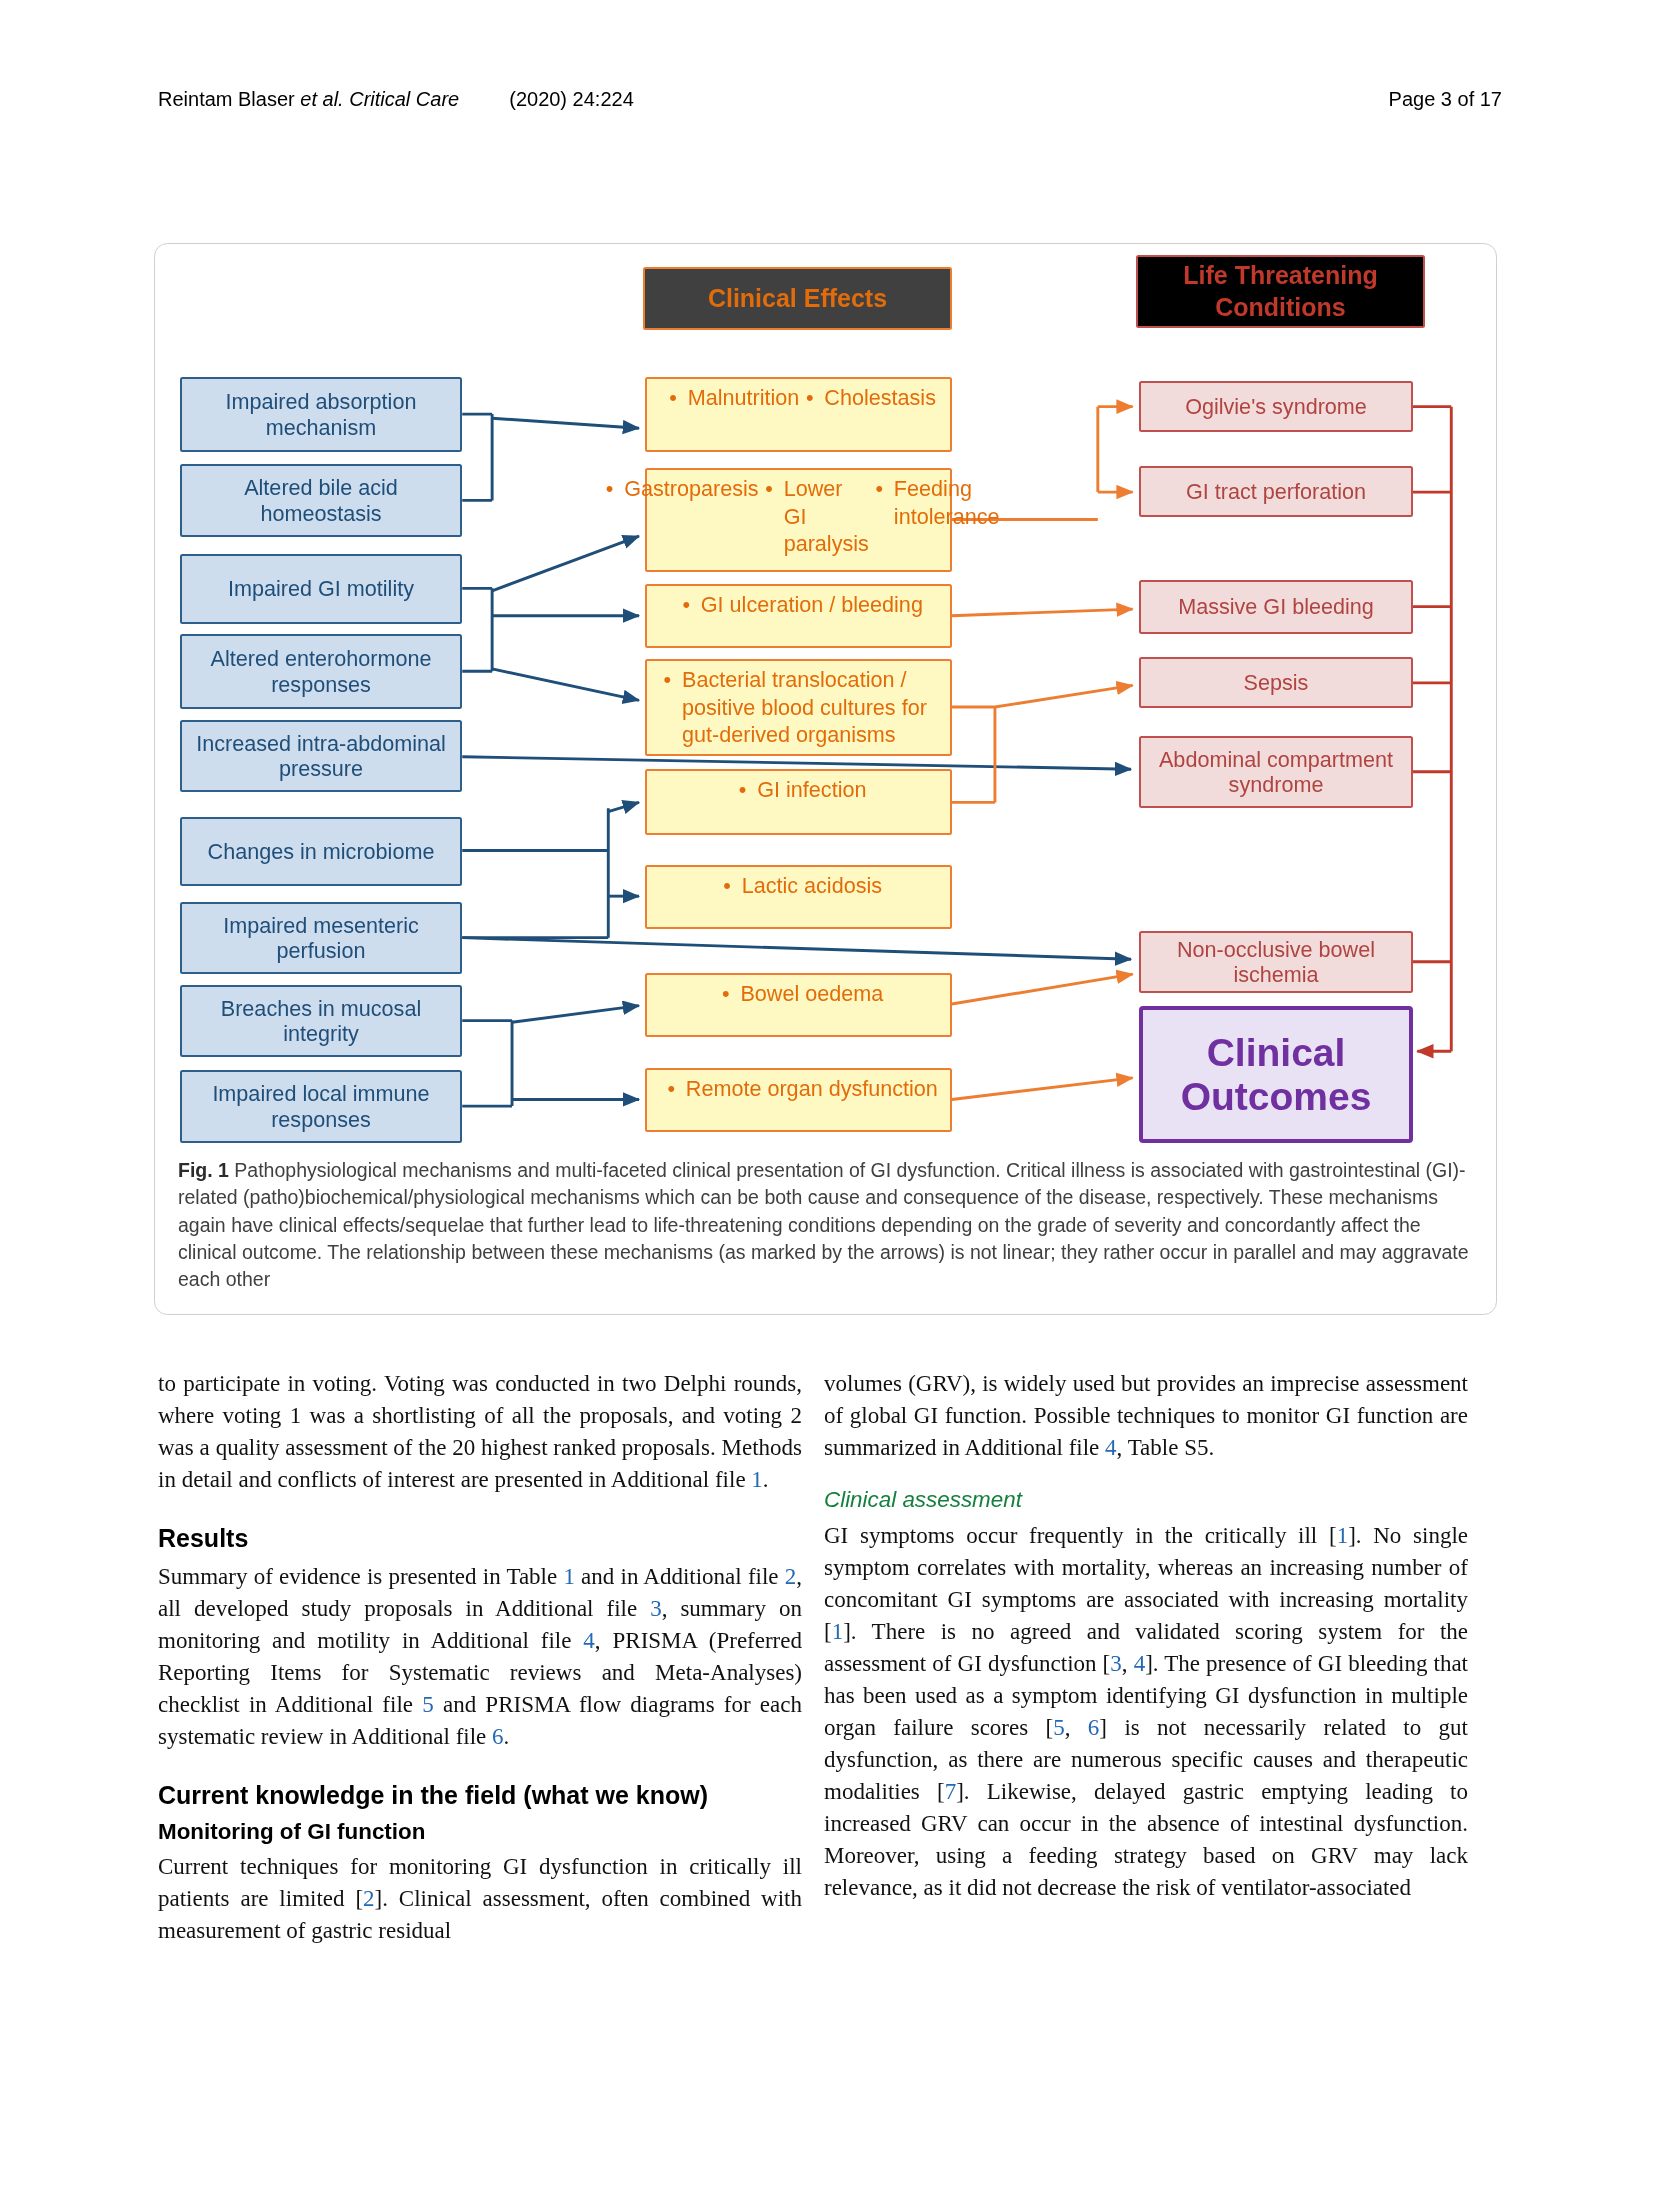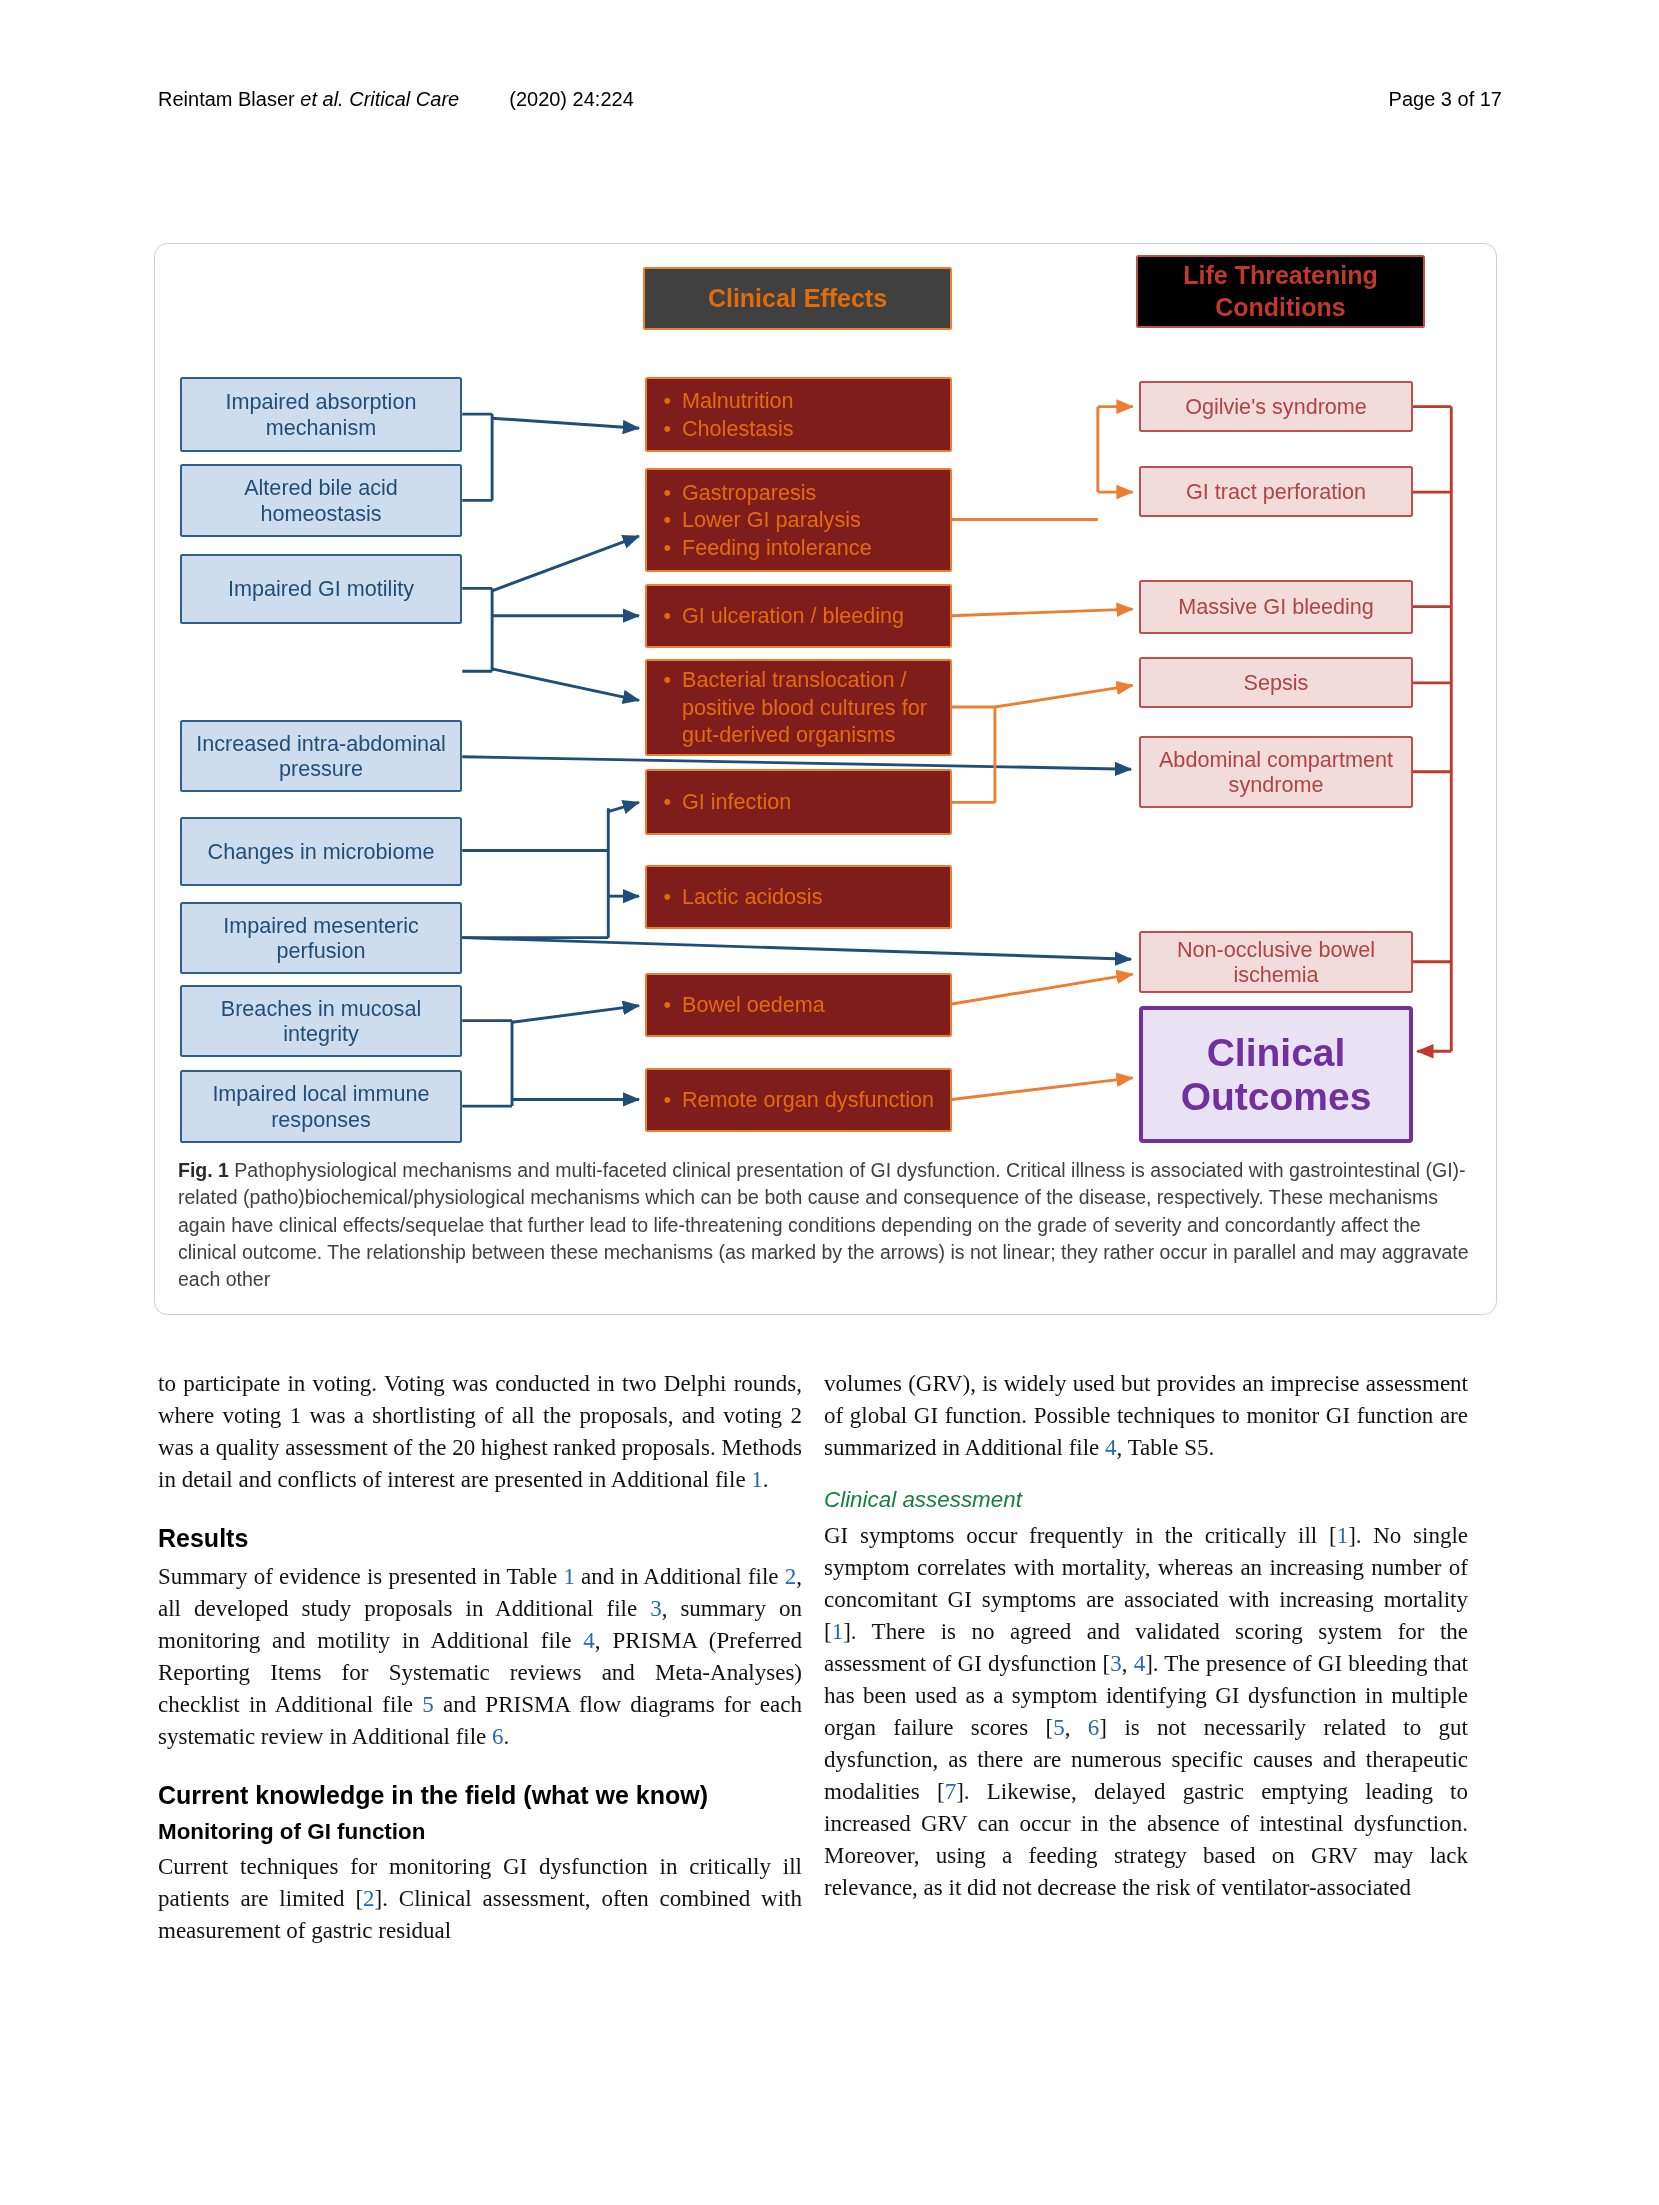--- a/index.html
+++ b/index.html
@@ -22,22 +22,22 @@
   .mech-head{left:23px;top:18px;width:284px;height:73px;background:#cdddee;border:2.5px solid #2e5f8a;color:#1f4e79;}
   .ce-head{left:488px;top:23px;width:309px;height:63px;background:#404040;border:2.5px solid #ed7d31;color:#e36c0a;}
   .ltc-head{left:981px;top:11px;width:289px;height:73px;background:#000000;border:2.5px solid #c0504d;color:#c0392b;}
 
   .mbox{left:25px;width:282px;background:#cdddee;border:2.5px solid #2e5f8a;color:#1f4e79;
         font-size:21.6px;padding:3.3px 13.3px;}
   .m1{top:133px;height:75px;} .m2{top:220px;height:73px;} .m3{top:310px;height:70px;}
   .m4{top:390px;height:75px;} .m5{top:476px;height:72px;} .m6{top:573px;height:69px;}
   .m7{top:658px;height:72px;} .m8{top:741px;height:72px;} .m9{top:826px;height:73px;}
 
-  .ebox{left:490px;width:307px;background:#7f1d1d;border:2.5px solid #ed7d31;color:#e36c0a;
-        font-size:21.6px;flex-direction:column;align-items:stretch;justify-content:center;
+  .ebox{left:490px;width:307px;background:#fef9c3;border:2.5px solid #ed7d31;color:#e36c0a;
+        font-size:21.6px;flex-direction:row;align-items:stretch;justify-content:center;
         text-align:left;padding:5px 8.3px 5px 10px;line-height:1.28;}
   .bullet{position:relative;padding-left:25px;}
   .bullet::before{content:"\2022";position:absolute;left:6.6px;}
   .e1{top:133px;height:75px;} .e2{top:224px;height:104px;} .e3{top:340px;height:64px;}
   .e4{top:415px;height:97px;} .e5{top:525px;height:66px;} .e6{top:621px;height:64px;}
   .e7{top:729px;height:64px;} .e8{top:824px;height:64px;}
 
   .cbox{left:984px;width:274px;background:#f2dcdb;border:2.5px solid #c0504d;color:#b04441;
         font-size:21.6px;padding:3.3px 11.6px;}
   .c1{top:137px;height:51px;} .c2{top:222px;height:51px;} .c3{top:336px;height:54px;}
@@ -119,20 +119,21 @@
       </g>
     </svg>
 
     <div class="fx colhead ce-head">Clinical Effects</div>
     <div class="fx colhead ltc-head">Life Threatening
 Conditions</div>
 
     <div class="fx mbox m1">Impaired absorption mechanism</div>
     <div class="fx mbox m2">Altered bile acid homeostasis</div>
     <div class="fx mbox m3">Impaired GI motility</div>
+    <div class="fx mbox m4">Altered enterohormone responses</div>
     <div class="fx mbox m5">Increased intra-abdominal pressure</div>
     <div class="fx mbox m6">Changes in microbiome</div>
     <div class="fx mbox m7">Impaired mesenteric perfusion</div>
     <div class="fx mbox m8">Breaches in mucosal integrity</div>
     <div class="fx mbox m9">Impaired local immune responses</div>
 
     <div class="fx ebox e1">
       <div class="bullet">Malnutrition</div>
       <div class="bullet">Cholestasis</div>
     </div>

